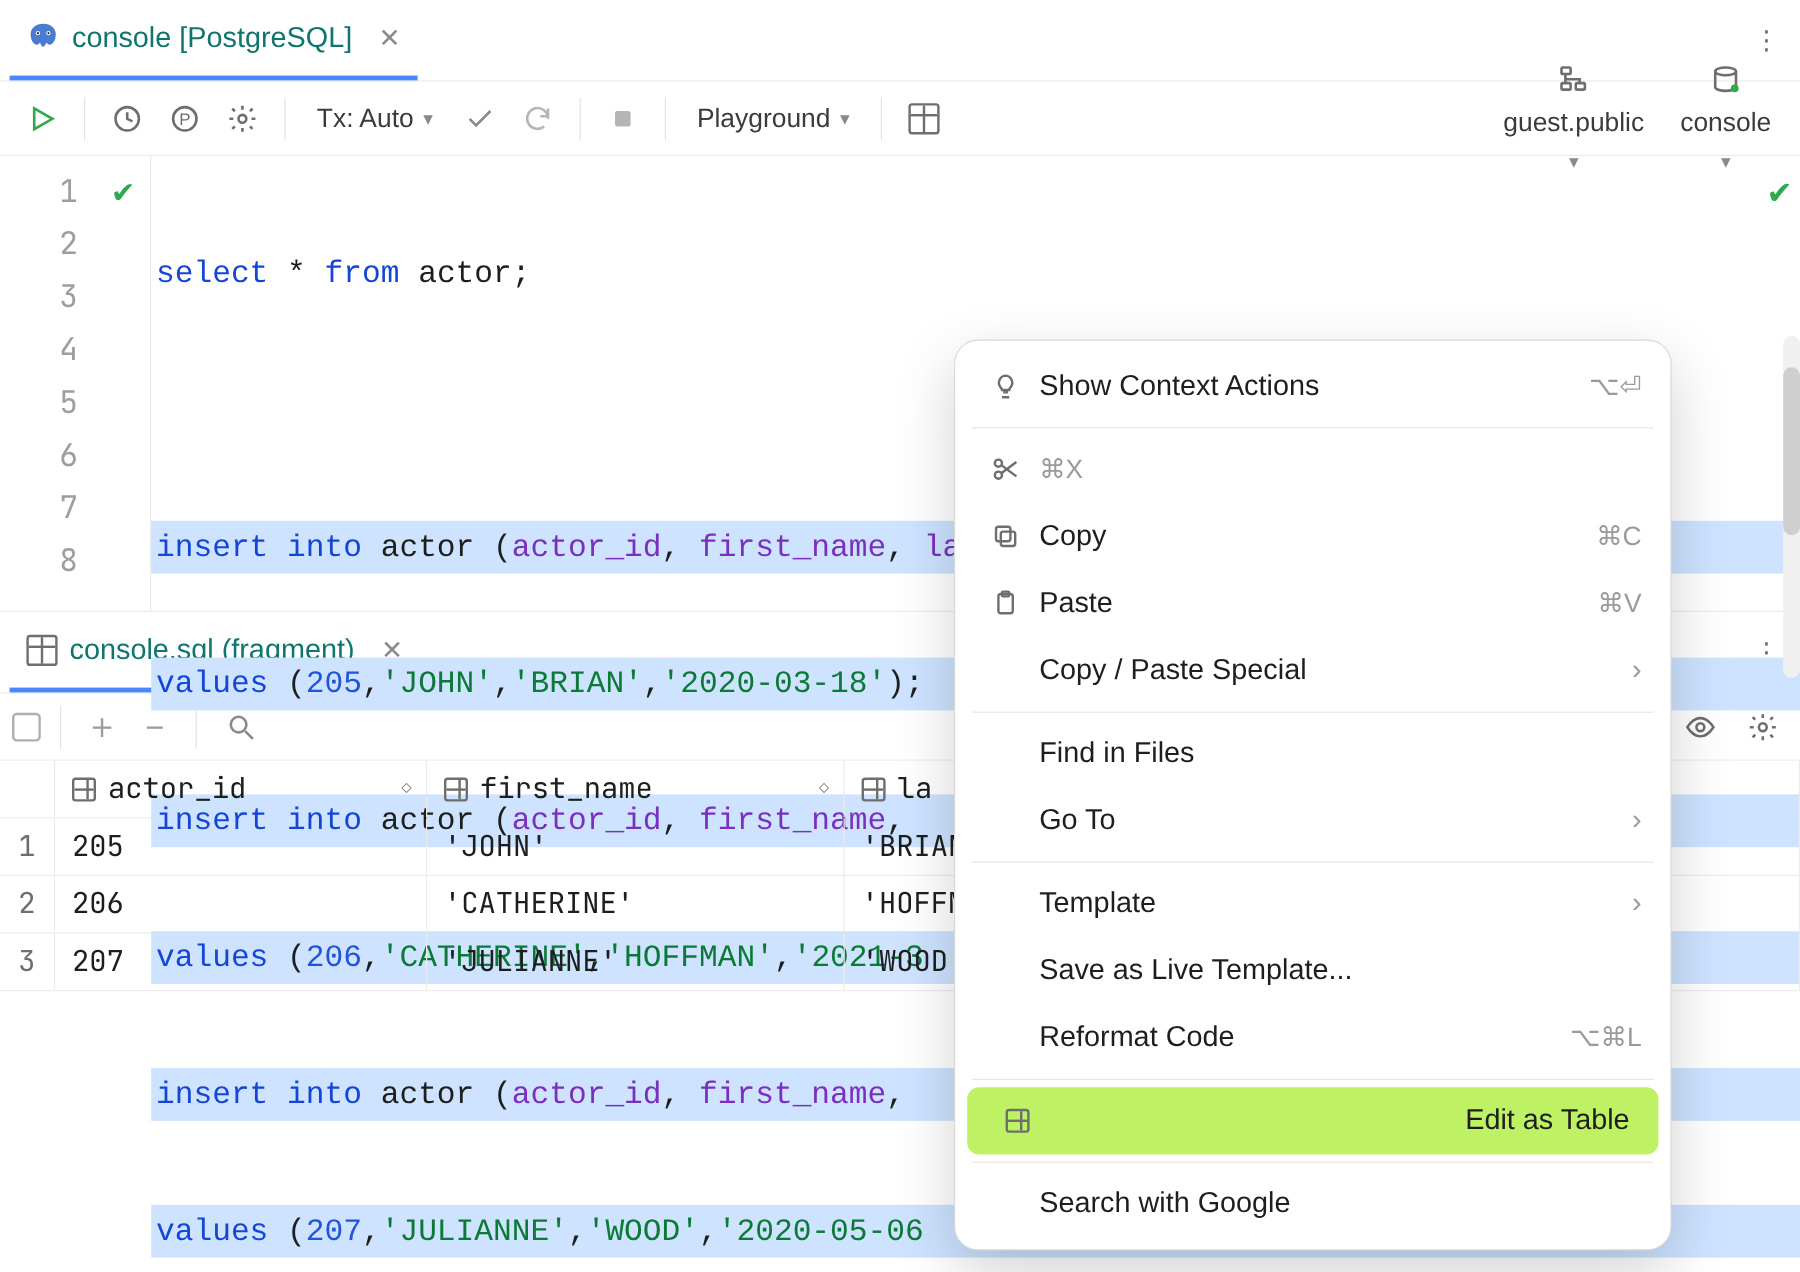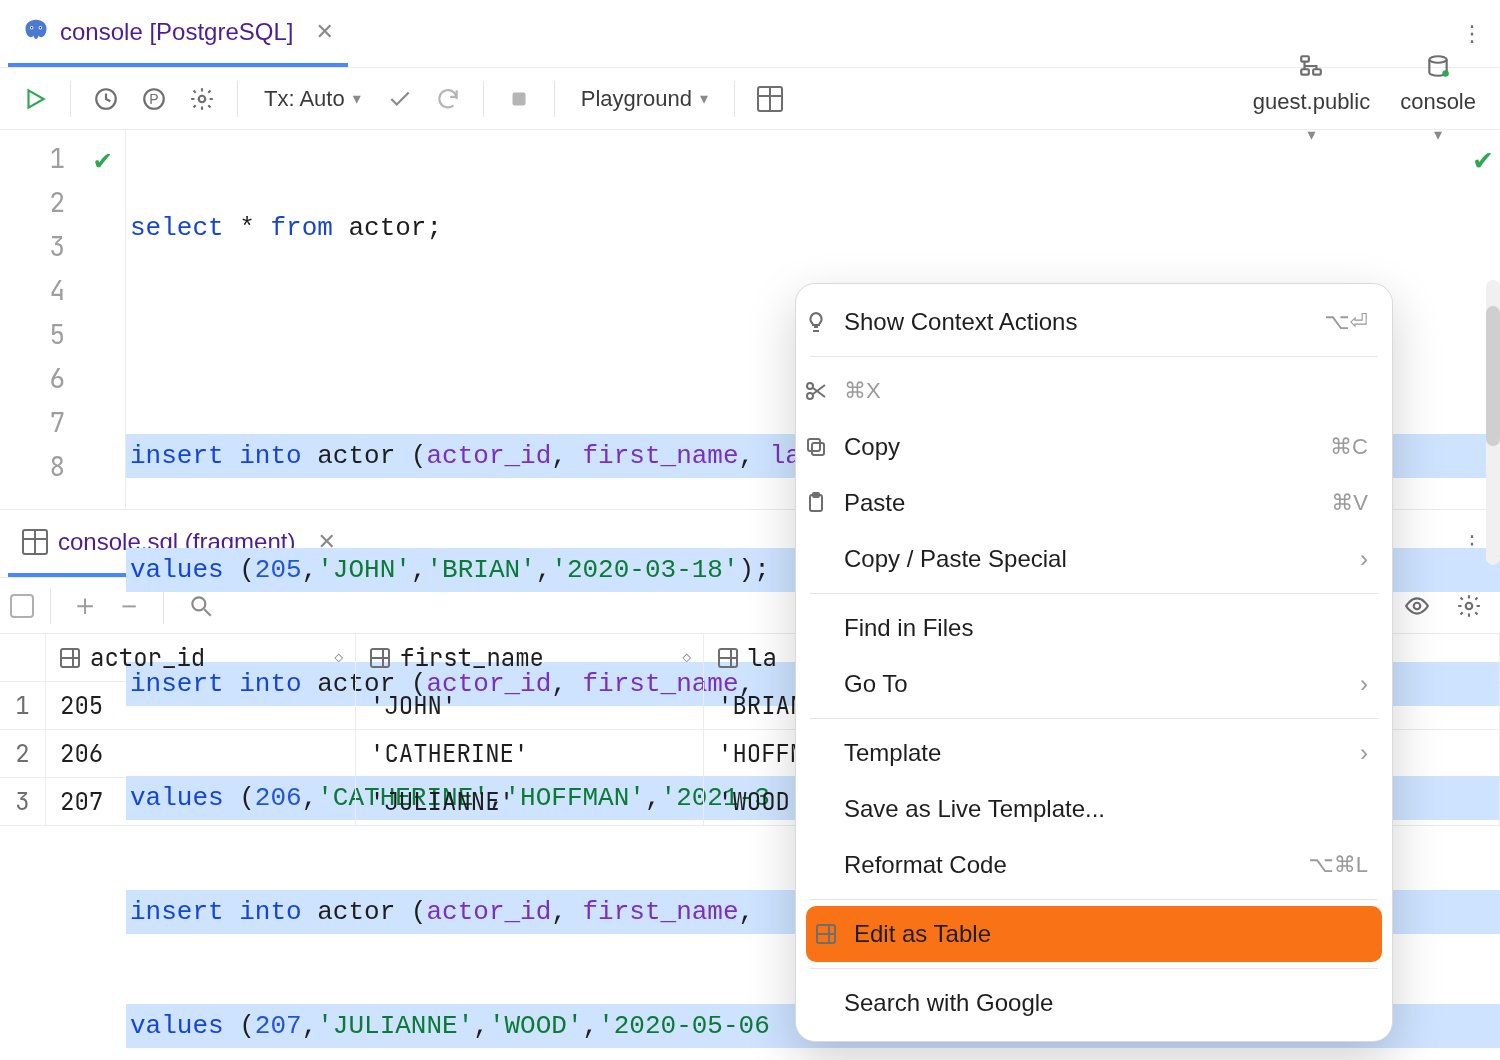--- a/index.html
+++ b/index.html
@@ -25,21 +25,21 @@
   .tab {
     display: flex;
     align-items: center;
     gap: 10px;
     padding: 10px 14px;
     height: 100%;
     border-bottom: 4px solid transparent;
     cursor: pointer;
   }
   .tab.active { border-bottom-color: #4a86ff; }
-  .tab-title { font-size: 24px; color: #4c1d95; font-weight: 400; }
+  .tab-title { font-size: 24px; color: #0f766e; font-weight: 400; }
   .tab-close { color: #8a8a8a; font-size: 22px; margin-left: 12px; }
   .kebab {
     margin-left: auto;
     width: 40px; height: 40px;
     display:flex;align-items:center;justify-content:center;
     color:#6e6e6e;font-size:22px;cursor:pointer;
   }
 
   
   .pg-icon { width: 28px; height: 28px; }
@@ -168,24 +168,24 @@
     background:#fff;
     border:1px solid #d9d9d9;
     border-radius:20px;
     box-shadow:0 18px 50px rgba(0,0,0,0.18);
     padding:10px 0;
     font-size:24px;
     z-index:50;
   }
   .ctx-item {
     display:flex;align-items:center;
-    height:56px;padding:0 24px 0 6px;
+    height:56px;padding:0 24px 0 28px;
     cursor:pointer;gap:14px;
   }
-  .ctx-item.selected { background:#f97316; border-radius:10px; margin:0 10px;}
+  .ctx-item.selected { background:#bef264; border-radius:10px; margin:0 10px;text-align:right;}
   .ctx-icon{width:28px;display:flex;justify-content:center;color:#6e6e6e;}
   .ctx-label{flex:1;color:#1e1e1e;}
   .ctx-short{color:#9a9a9a;font-size:22px;}
   .ctx-chevron { color:#9a9a9a; }
   .ctx-sep{height:1px;background:#e6e6e6;margin:6px 14px;}
 
   
   .vscroll{ position:absolute; right:0; top:150px; width:14px; height:285px; background:#f0f0f0; border-radius:7px;}
   .vscroll-thumb{ position:absolute; top:26px; width:14px; height:140px; background:#cfcfcf; border-radius:7px;}
 

